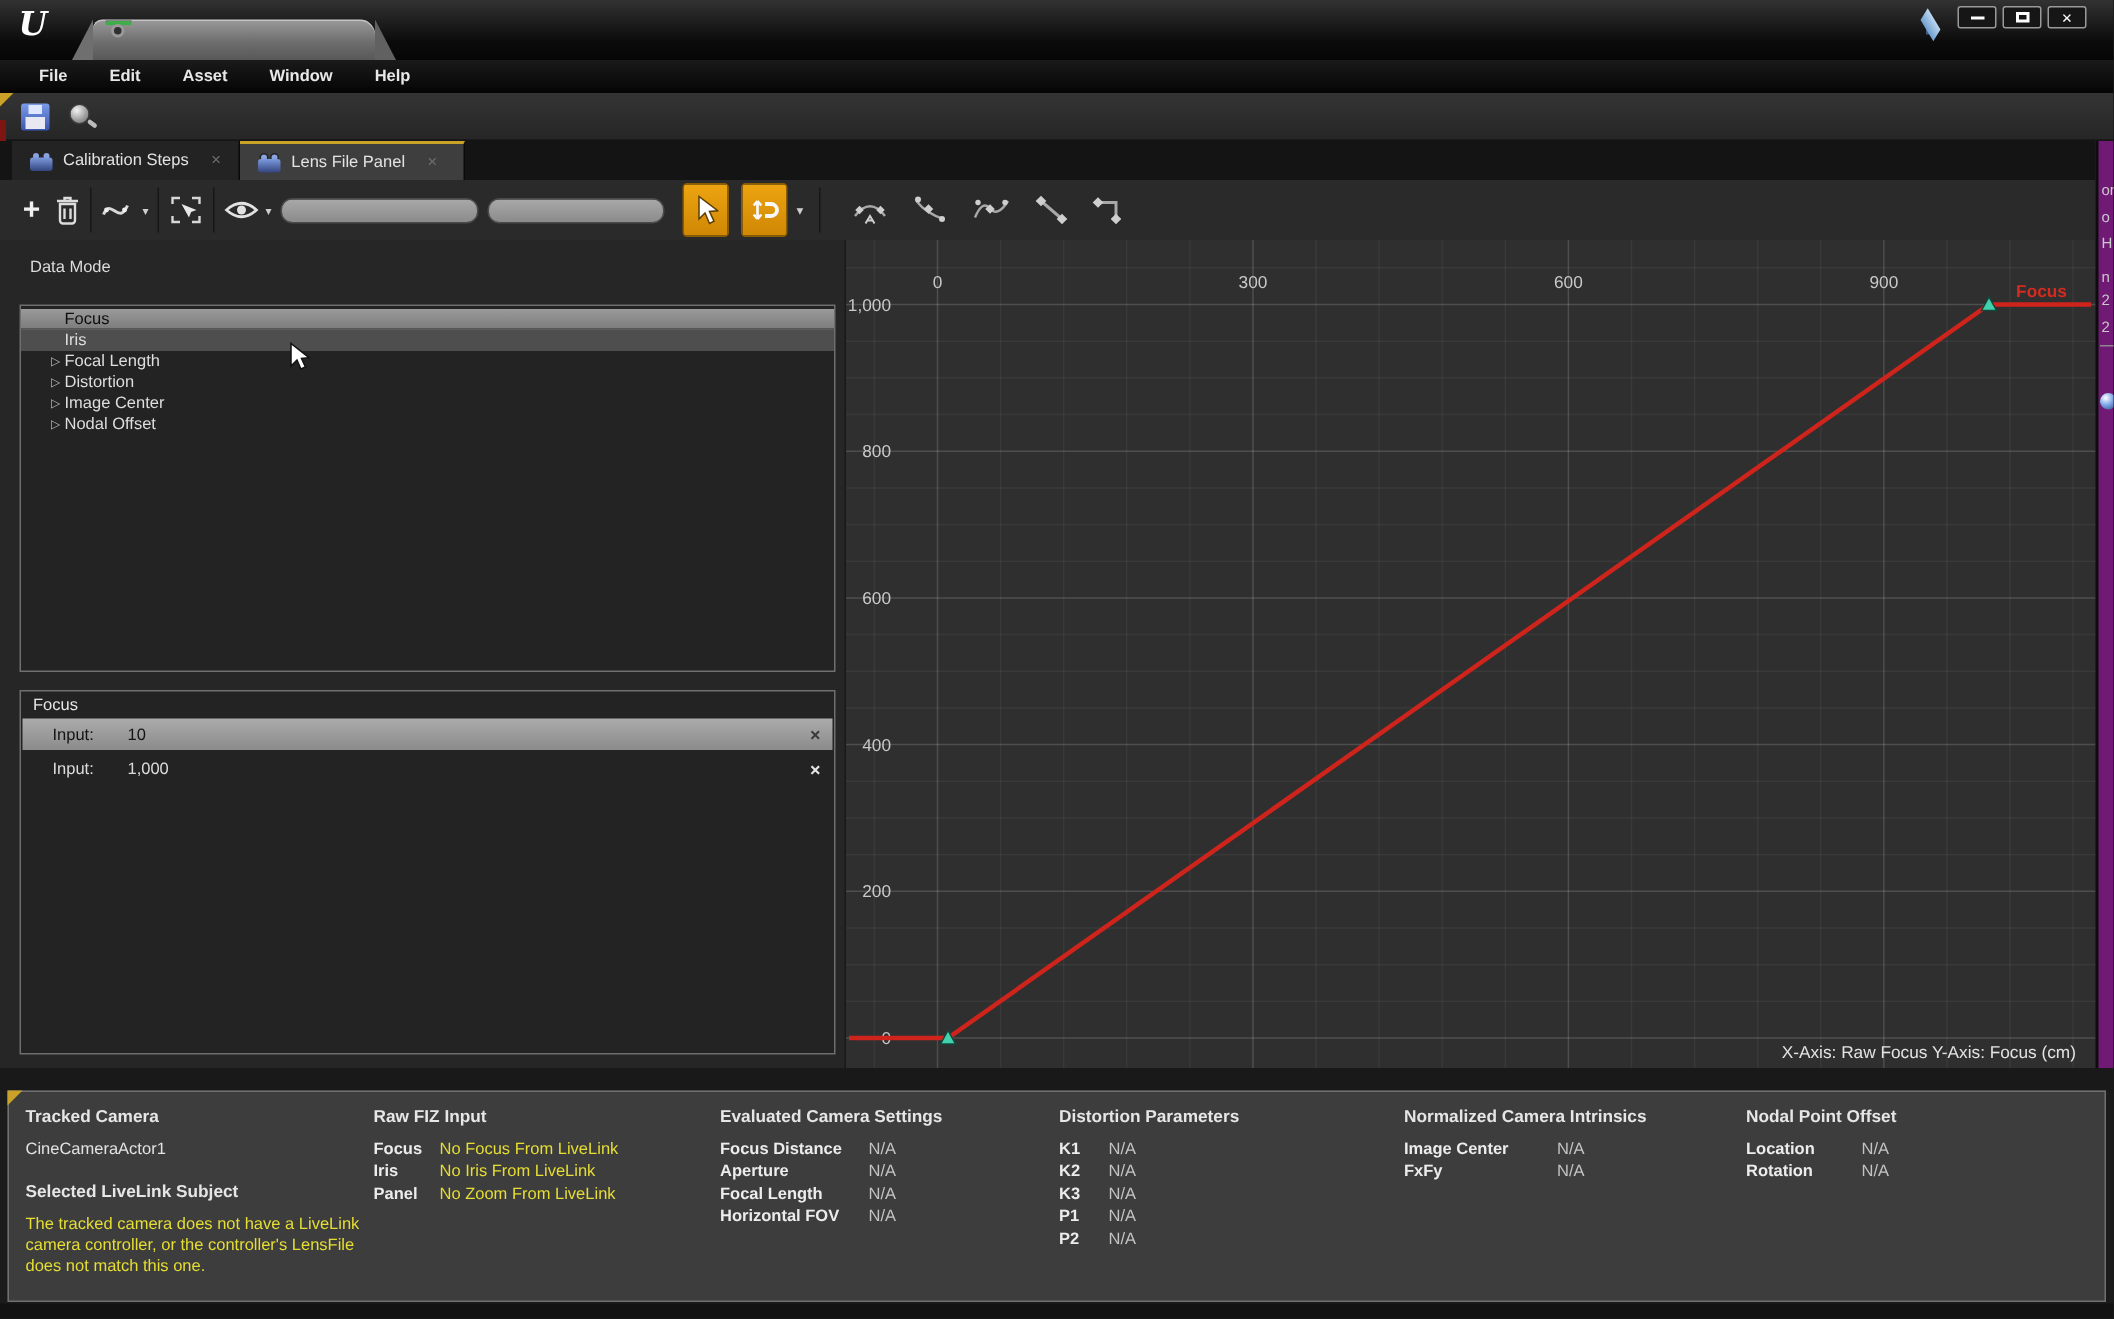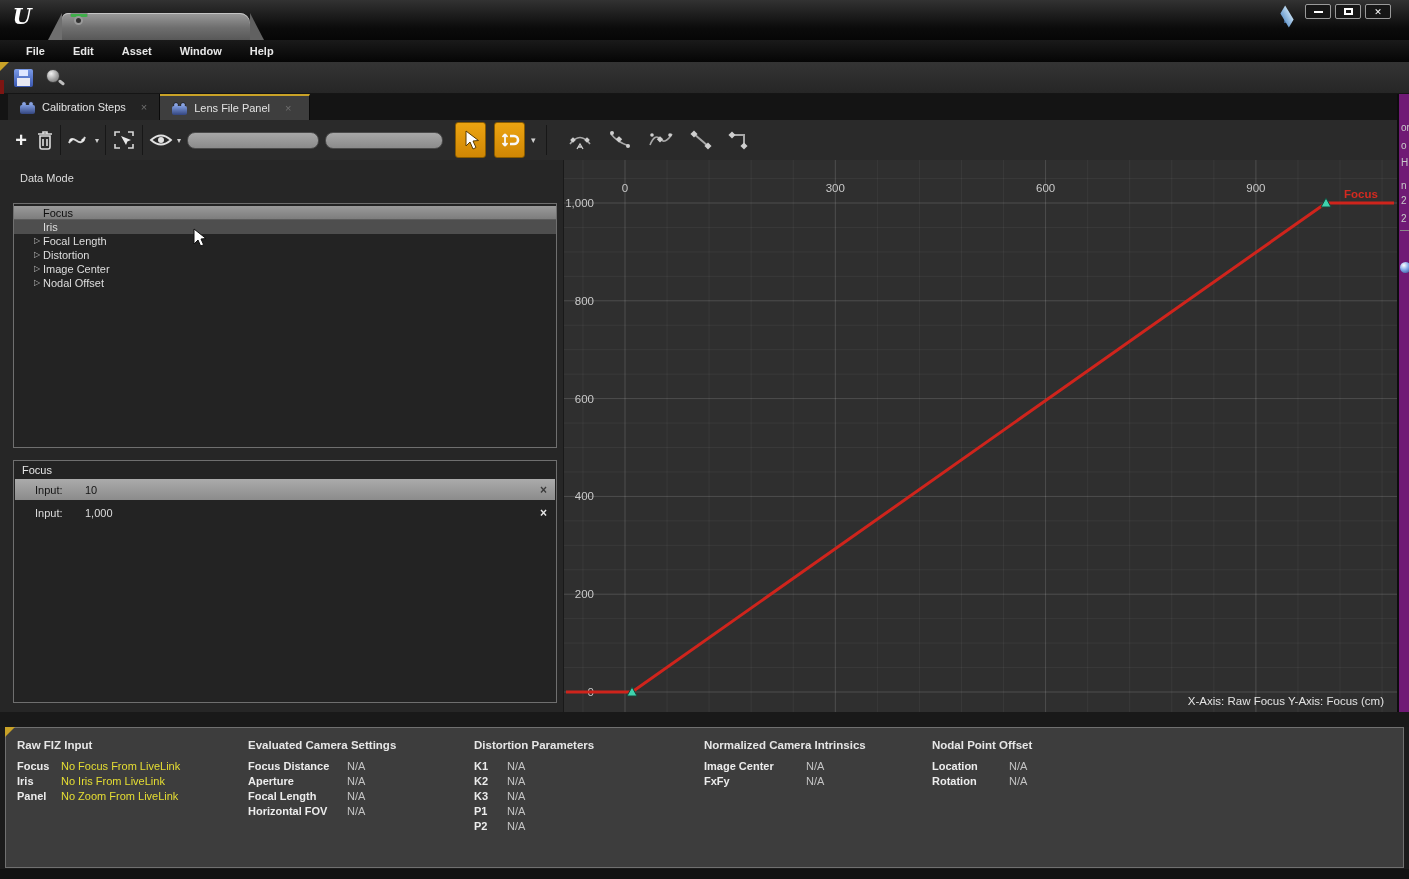--- a/index.html
+++ b/index.html
@@ -390,20 +390,26 @@
   <span style="top:86px">n</span>
   <span style="top:101px">2</span>
   <span style="top:119px">2</span>
   <div class="divline"></div>
   <div class="sphere"></div>
 </div>
 
 <div class="bottom-panel">
   <div class="bp-wedge"></div>
 
+  <div class="bp-col c1">
+    <div class="bp-title">Tracked Camera</div>
+    <div class="bp-val" style="color:#e2e2e2">CineCameraActor1</div>
+    <div class="bp-title" style="margin-top:14px;">Selected LiveLink Subject</div>
+    <div class="warn">The tracked camera does not have a LiveLink camera controller, or the controller's LensFile does not match this one.</div>
+  </div>
 
   <div class="bp-col c2">
     <div class="bp-title">Raw FIZ Input</div>
     <div class="bp-row">
         <span class="bp-label">Focus</span>
         <span class="yellow">No Focus From LiveLink</span>
       </div>
     <div class="bp-row">
         <span class="bp-label">Iris</span>
         <span class="yellow">No Iris From LiveLink</span>

